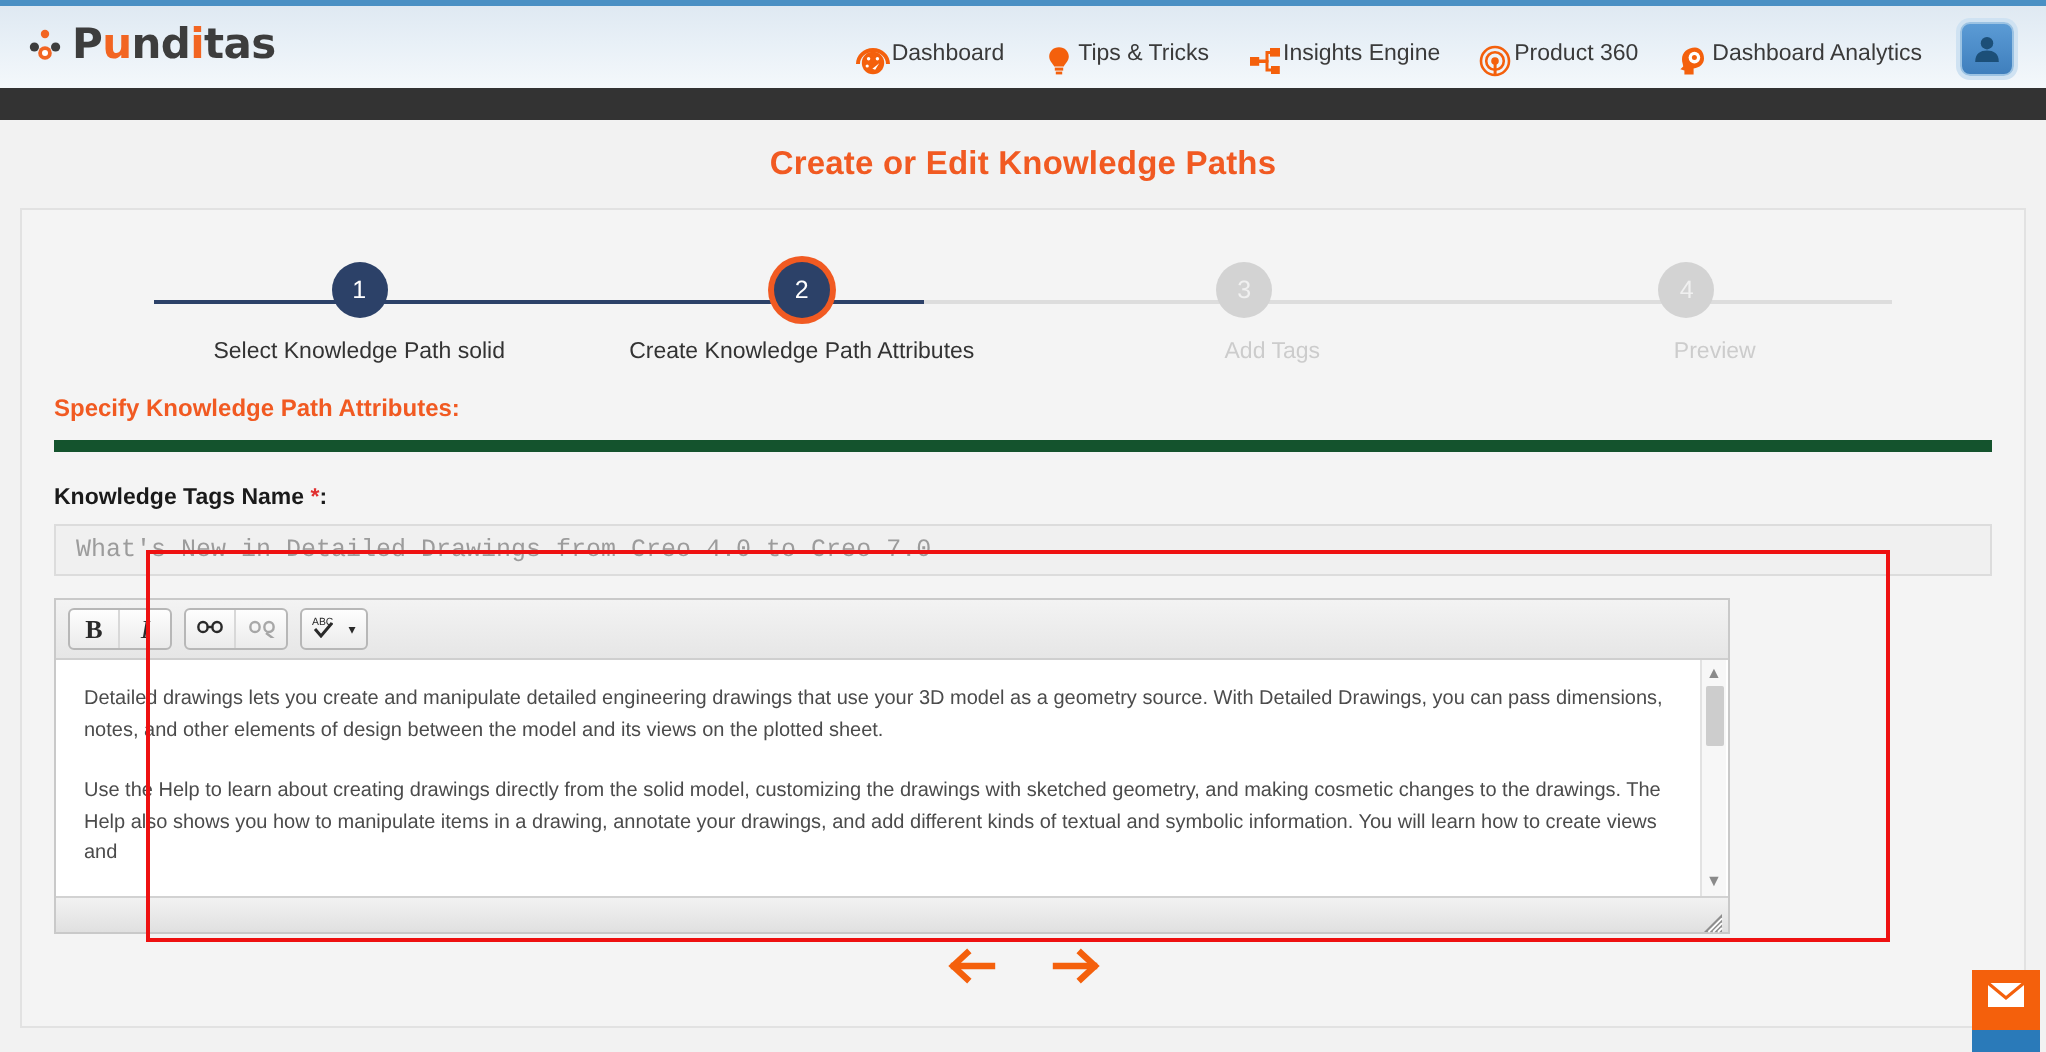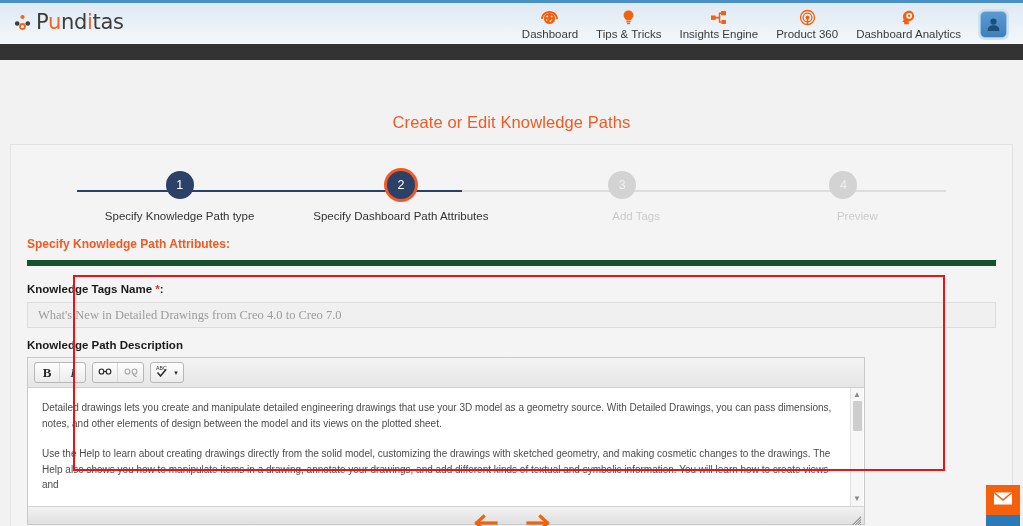--- a/index.html
+++ b/index.html
@@ -16,49 +16,49 @@
   .topline { height:3px; background:#4a90c4; }
   .header {
     height:41px;
     background:linear-gradient(to bottom,#dfe9f2 0%,#e8f0f7 45%,#f4f8fb 100%);
     display:flex; align-items:flex-start;
     position:relative;
   }
   .brand { display:flex; align-items:center; padding:9px 0 0 14px; }
   .brand-mark { width:17px; height:17px; margin-right:5px; position:relative; }
   .brand-text {
-    font-size:21px; font-weight:normal; color:#3d3d3d;
+    font-size:21px; font-weight:bold; color:#3d3d3d;
     letter-spacing:-0.3px; line-height:1;
     font-family:"DejaVu Sans", sans-serif;
   }
   .brand-text .o { color:#f26522; }
 
   .nav { display:flex; align-items:flex-end; margin-left:auto; padding-right:8px; height:100%; }
   .nav-item {
-    display:flex; flex-direction:column; align-items:center; justify-content:flex-end;
+    display:flex; align-items:flex-start; justify-content:flex-end;
     padding:3px 9px 3px 9px; cursor:pointer; min-width:60px;
   }
   .nav-icon { height:19px; display:flex; align-items:center; justify-content:center; margin-bottom:1px; }
   .nav-label { font-size:11.5px; color:#3a3a3a; white-space:nowrap; line-height:13px; }
   .avatar-wrap { display:flex; align-items:center; padding:0 8px 6px 10px; }
   .avatar {
     width:27px; height:27px; border-radius:5px;
     background:linear-gradient(to bottom,#5b9bd5,#3f7fbd);
     border:1px solid #9cc3e3;
     display:flex; align-items:center; justify-content:center;
     box-shadow:0 0 0 2px #cfe2f2;
   }
 
   .darkbar { height:16px; background:#333333; }
 
   
   .page { padding:0; position:relative; height:469px; background:#f2f2f2; }
   .page-title {
-    text-align:center; color:#f15a22; font-size:16.5px; font-weight:normal;
-    padding:13px 0 12px 0; letter-spacing:0.1px;margin-top:40px;
+    text-align:center; color:#f15a22; font-size:16.5px; font-weight:bold;
+    padding:13px 0 12px 0; letter-spacing:0.1px;
   }
   .panel {
     margin:0 10px; border:1px solid #e2e2e2; background:#f4f4f4;
     height:410px; position:relative;
   }
 
   
   .stepper { position:relative; margin:26px 58px 0 58px; height:56px; }
   .step-line {
     position:absolute; left:8px; right:8px; top:19px; height:2px; background:#dddddd;
@@ -83,21 +83,21 @@
   .form { padding:0 16px; margin-top:6px; }
   .section-title {
     color:#f15a22; font-size:12px; font-weight:600; padding:4px 0 9px 0;
     border-bottom:6px solid #14532d;
   }
   .field-label { font-size:11.5px; color:#1a1a1a; font-weight:bold; margin:17px 0 7px 0; }
   .req { color:#e03030; }
   .text-input {
     width:100%; height:26px; background:#f0f0f0; border:1px solid #dcdcdc;
     color:#9c9c9c; font-size:12.5px; padding:0 10px; line-height:24px;
-    font-family:Liberation Serif, serif;
+    font-family:Liberation Mono, monospace;
   }
 
   
   .highlight {
     position:absolute; left:73px; top:275px; width:872px; height:196px;
     border:2px solid #ee1111; pointer-events:none; z-index:30;
   }
 
   
   .editor-wrap { margin-top:11px; }
@@ -266,25 +266,25 @@
   <div class="page-title">Create or Edit Knowledge Paths</div>
 
   <div class="panel">
 
     <div class="stepper">
       <div class="step-line"></div>
       <div class="step-line-done"></div>
       <div class="steps">
         <div class="step">
           <div class="circle done">1</div>
-          <div class="step-label">Specify Knowledge Path type</div>
+          <div class="step-label">Select Knowledge Path solid</div>
         </div>
         <div class="step">
           <div class="circle active">2</div>
-          <div class="step-label">Specify Dashboard Path Attributes</div>
+          <div class="step-label">Create Knowledge Path Attributes</div>
         </div>
         <div class="step">
           <div class="circle todo">3</div>
           <div class="step-label muted">Add Tags</div>
         </div>
         <div class="step">
           <div class="circle todo">4</div>
           <div class="step-label muted">Preview</div>
         </div>
       </div>
@@ -295,21 +295,20 @@
       <div class="section-title">Specify Knowledge Path Attributes:</div>
 
       <div class="field-label">
         <span>Knowledge Tags Name</span>
         <span class="req">*</span><span>:</span>
       </div>
 
       <input class="text-input" type="text" value="What's New in Detailed Drawings from Creo 4.0 to Creo 7.0" style="">
 
       <div class="editor-wrap">
-        <div class="editor-label">Knowledge Path Description</div>
 
         <div class="editor">
 
           <div class="toolbar">
             <div class="btn-group">
               <div class="tb-btn bold">B</div>
               <div class="tb-btn italic">I</div>
             </div>
             <div class="btn-group">
               <div class="tb-btn">

